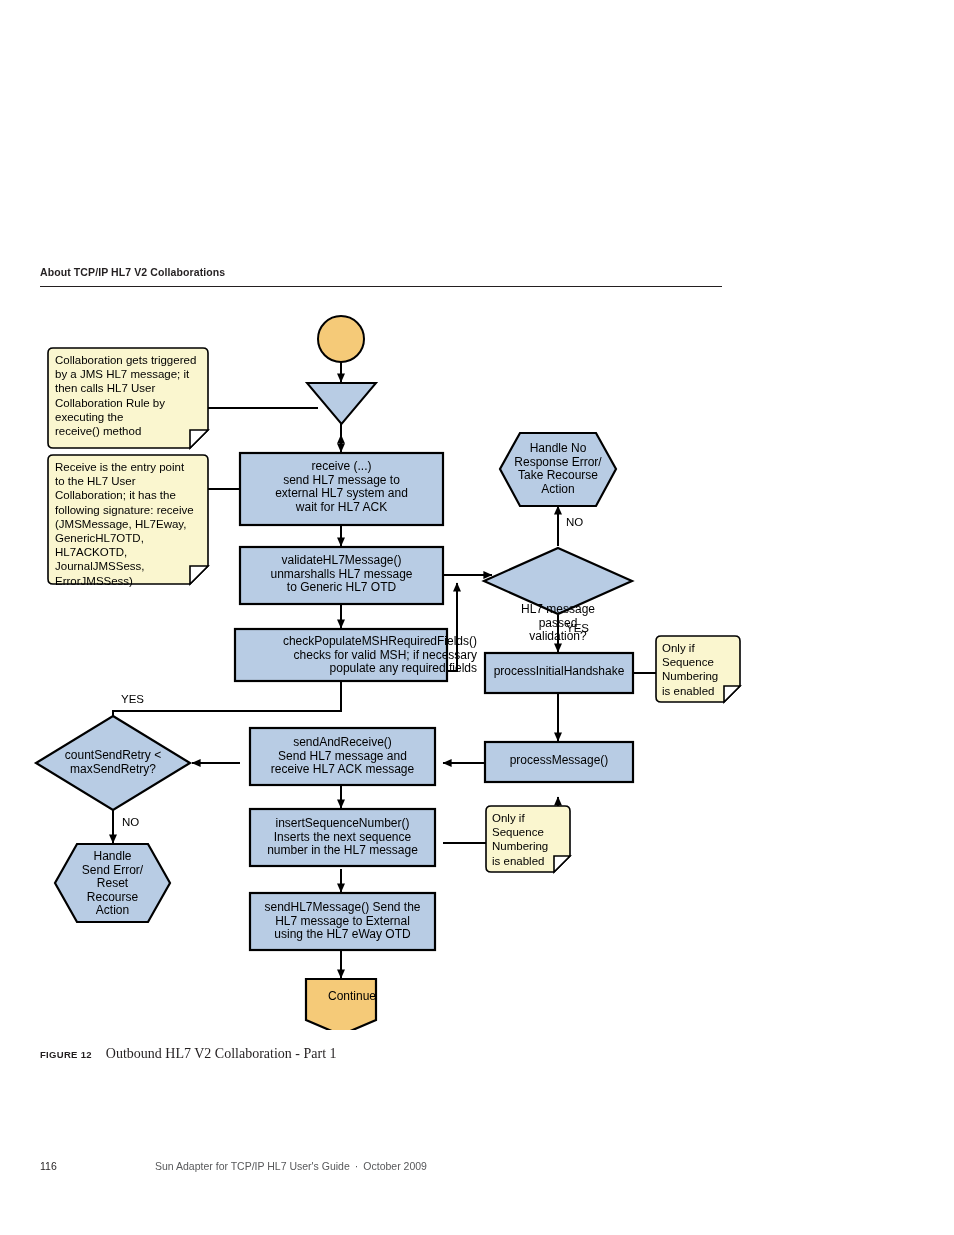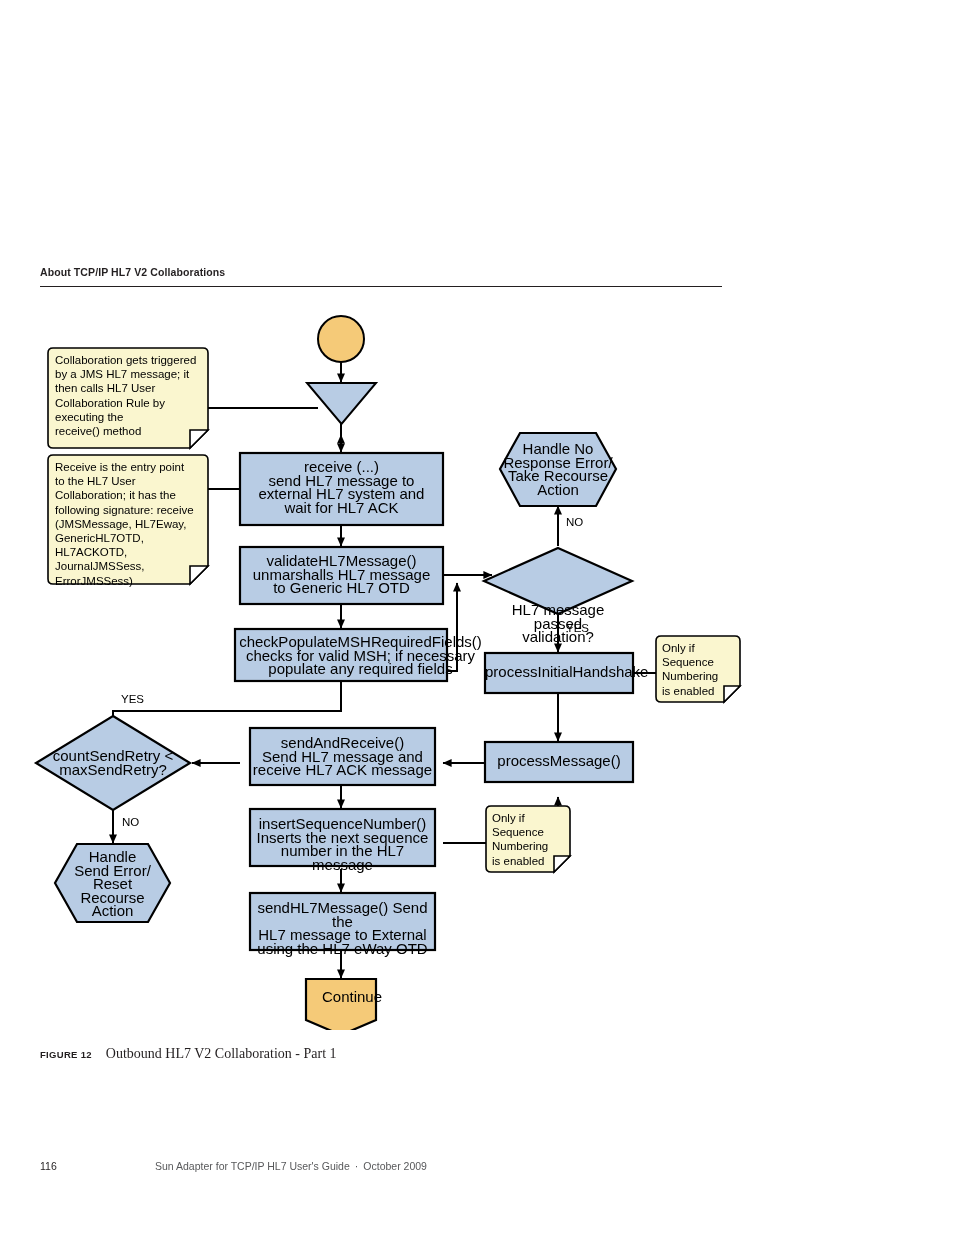--- a/index.html
+++ b/index.html
@@ -47,21 +47,21 @@
   #diagram{
     position:absolute;left:0;top:290px;width:954px;height:740px;
   }
   #diagram svg{position:absolute;left:0;top:0;}
 
   
   .node-label{
     position:absolute;
     text-align:center;
     font-family:"Liberation Sans", sans-serif;
-    font-size:15px;
+    font-size:12px;
     line-height:13.5px;
     color:#000;
     pointer-events:none;
     white-space:pre-line;
   }
   .note-label{
     position:absolute;
     text-align:left;
     font-family:"Liberation Sans", sans-serif;
     font-size:11.5px;
@@ -187,21 +187,21 @@
 
   <div class="node-label" style="left:240px;top:170px;width:203px;">receive (...)
 send HL7 message to
 external HL7 system and
 wait for HL7 ACK</div>
 
   <div class="node-label" style="left:240px;top:264px;width:203px;">validateHL7Message()
 unmarshalls HL7 message
 to Generic HL7 OTD</div>
 
-  <div class="node-label" style="left:235px;top:345px;width:251px;">checkPopulateMSHRequiredFields()
+  <div class="node-label" style="left:226px;top:345px;width:251px;text-align:right;">checkPopulateMSHRequiredFields()
 checks for valid MSH; if necessary
 populate any required fields</div>
 
   <div class="node-label" style="left:500px;top:152px;width:116px;">Handle No
 Response Error/
 Take Recourse
 Action</div>
 
   <div class="node-label" style="left:498px;top:270px;width:120px;margin-top:43px;">HL7 message
 passed

